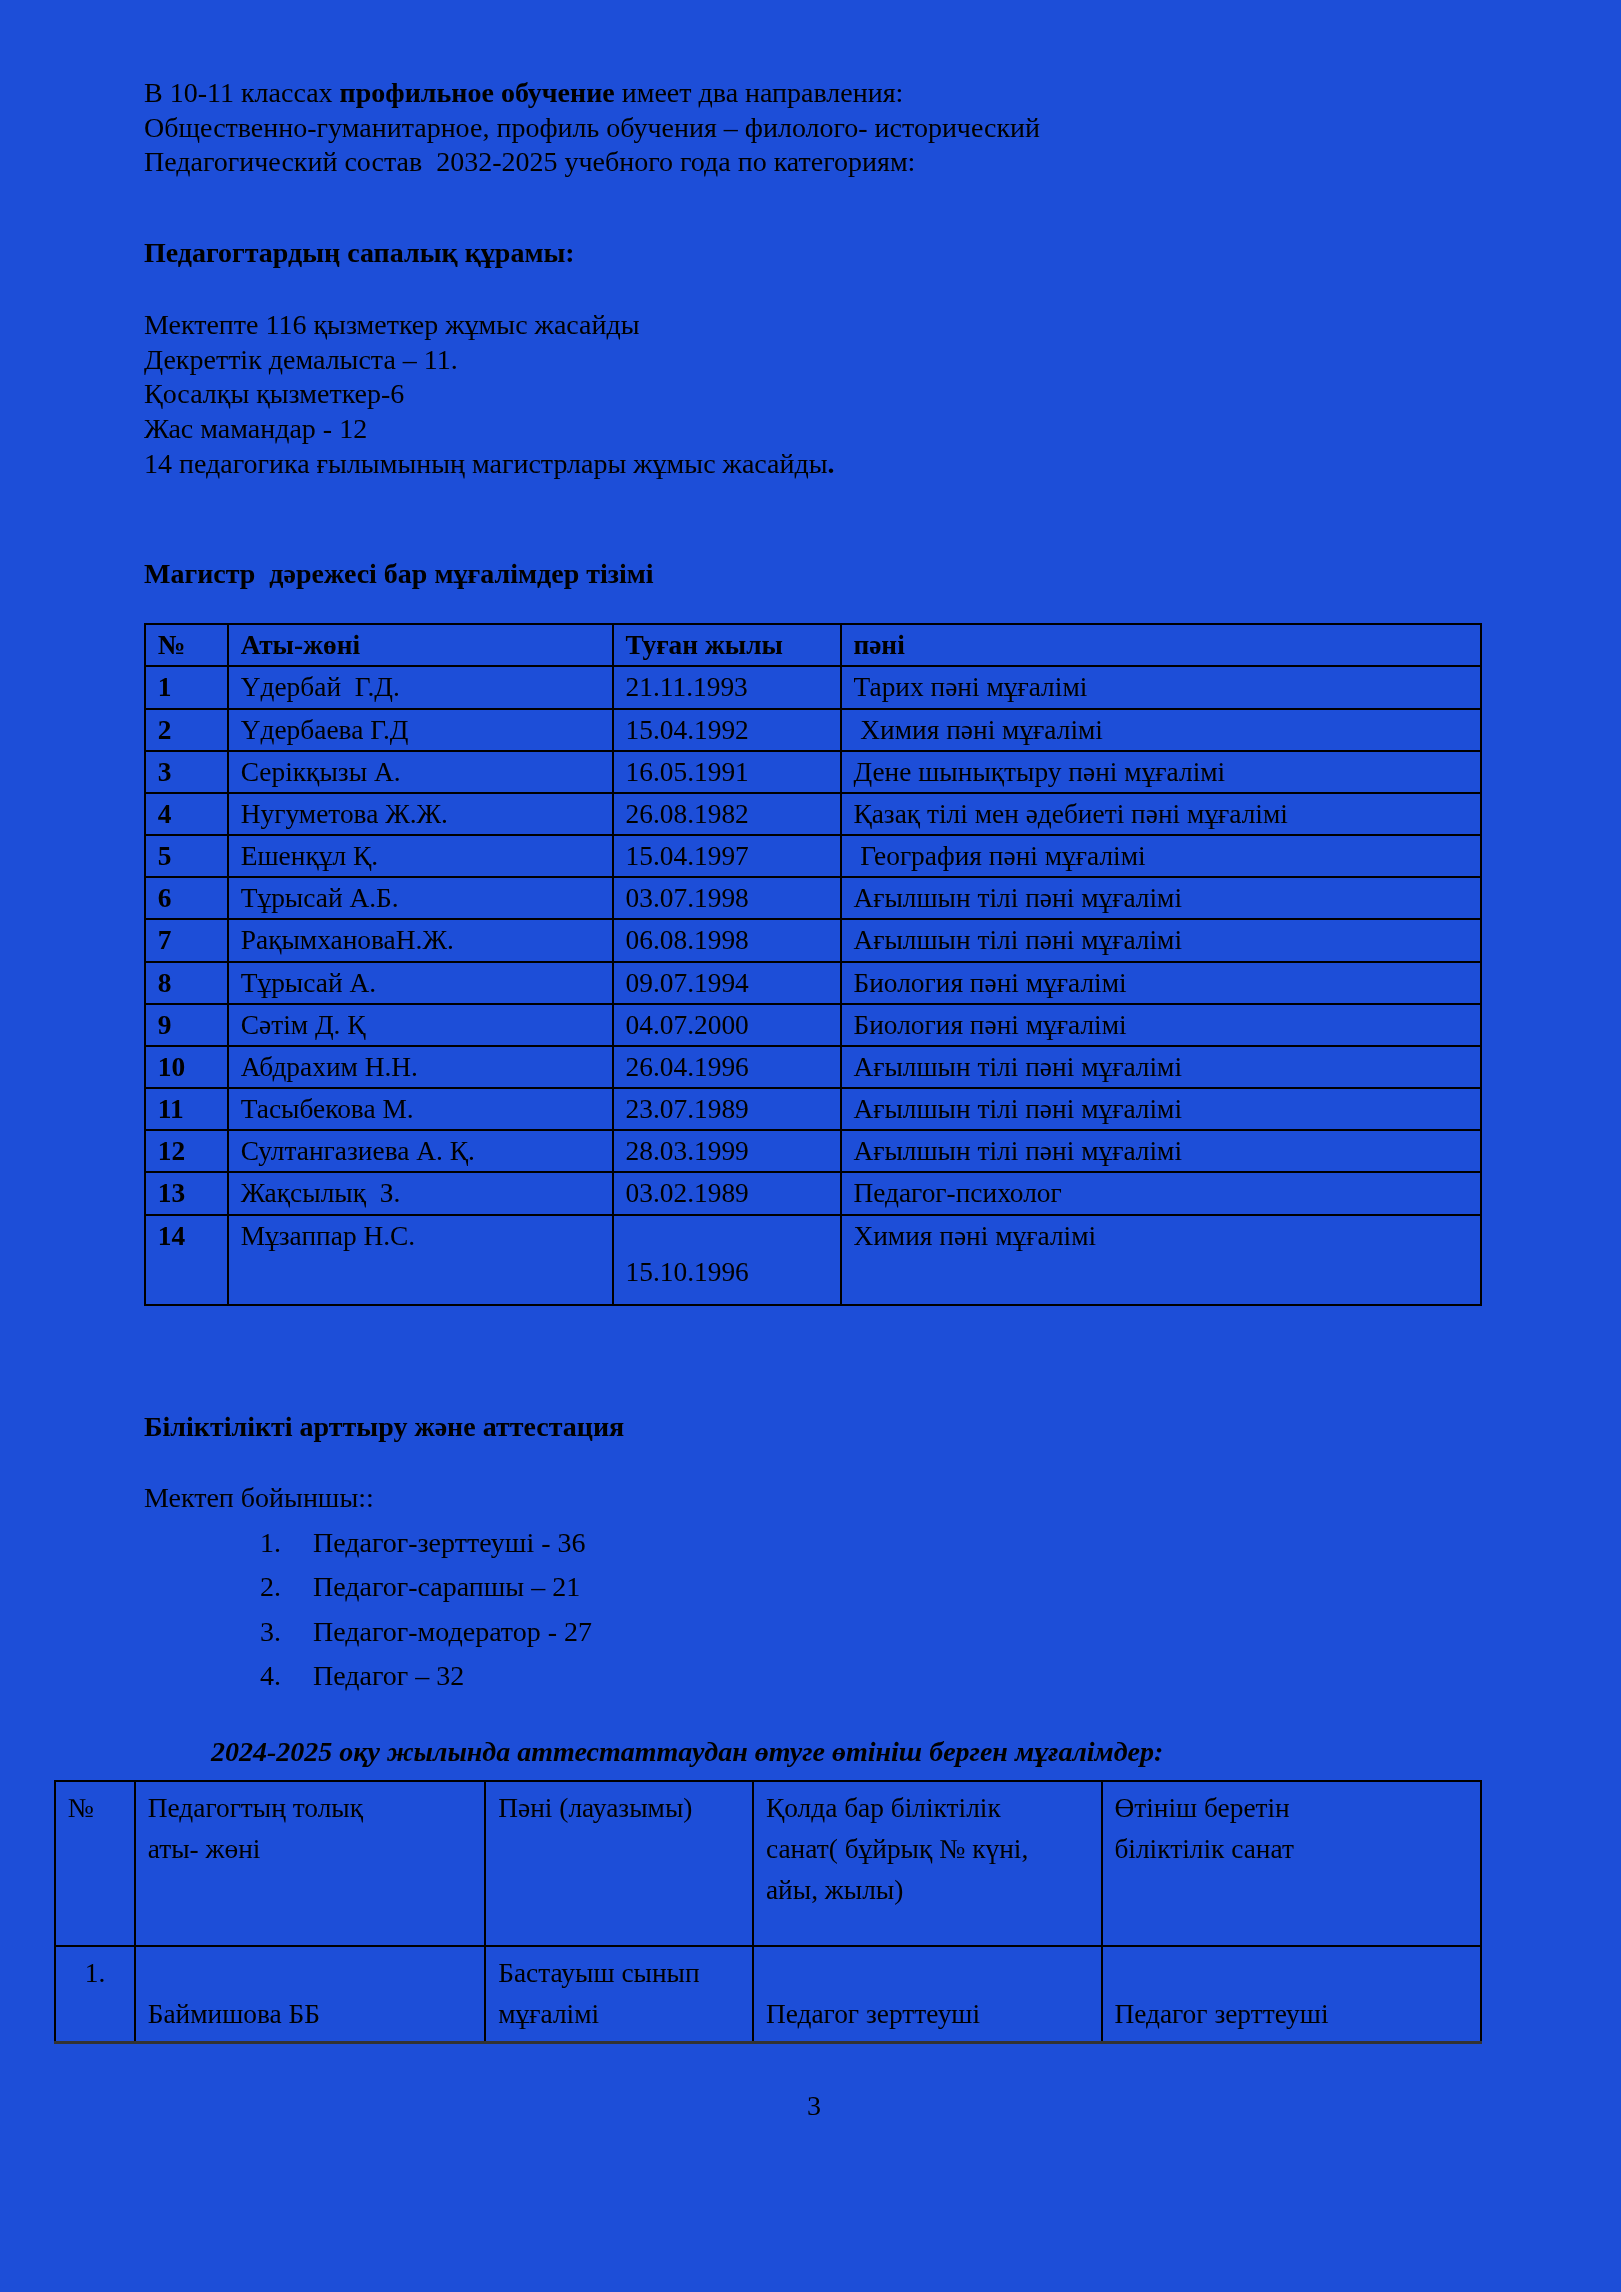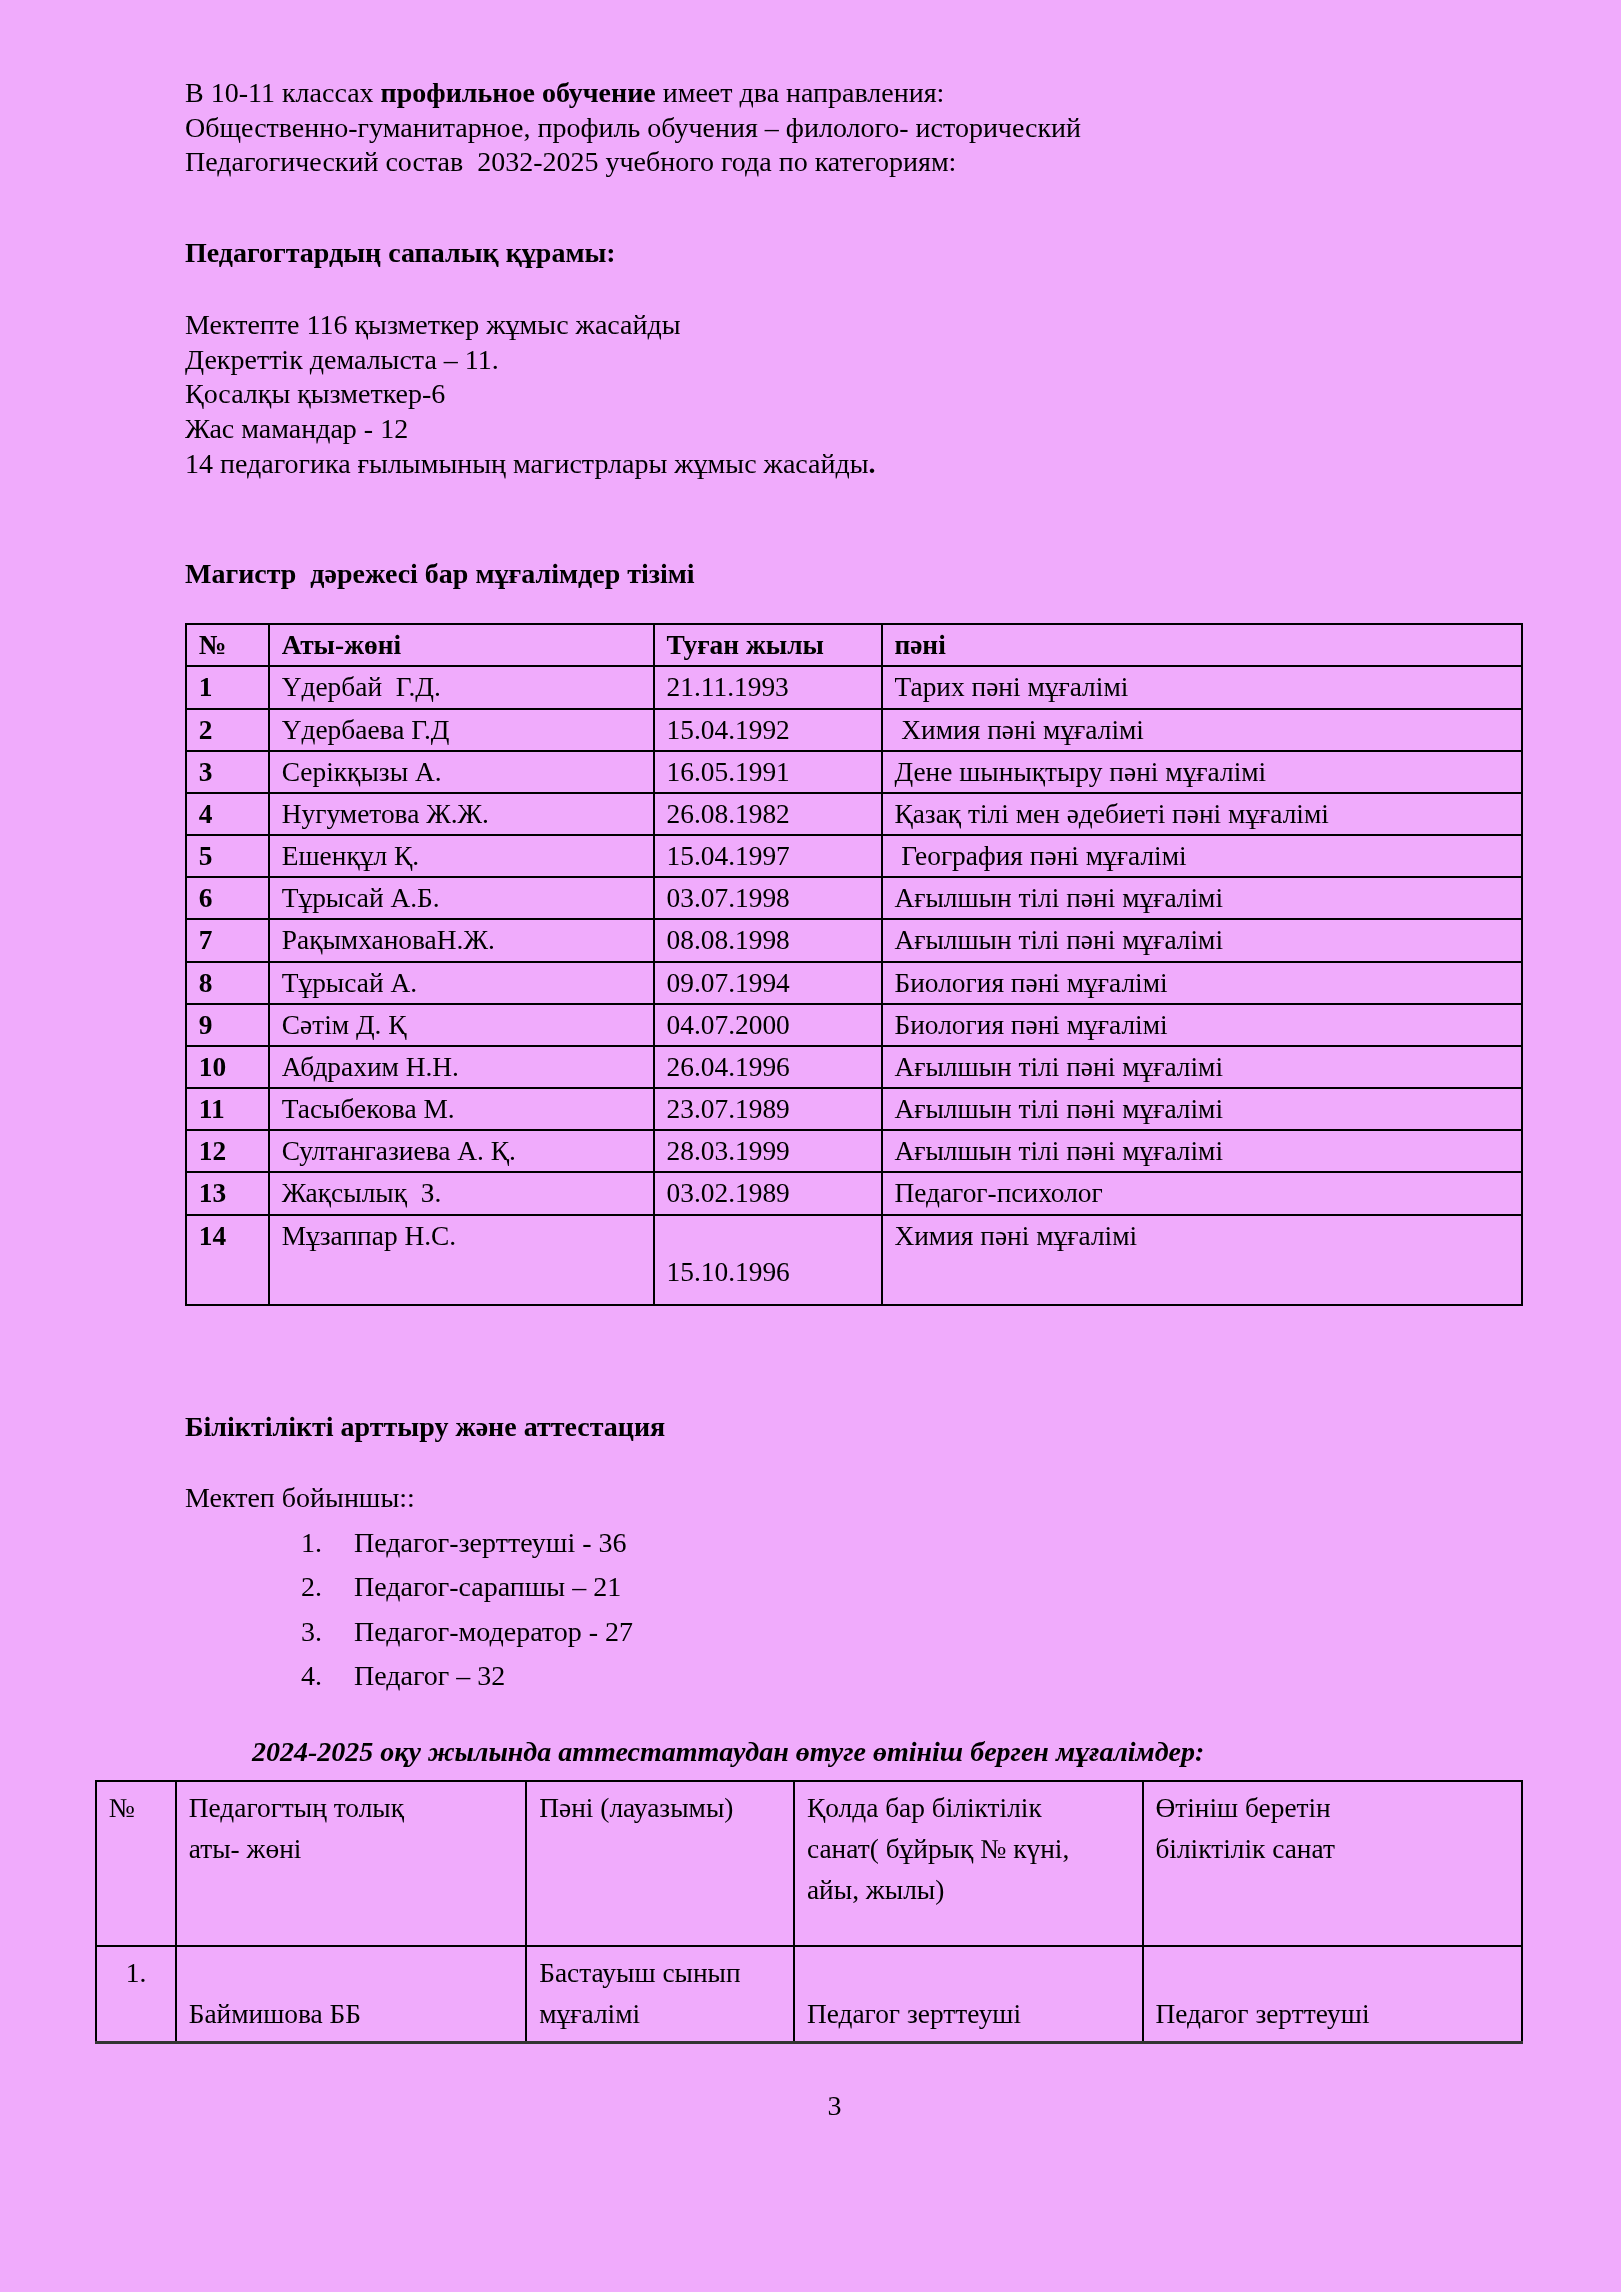--- a/index.html
+++ b/index.html
@@ -2,27 +2,26 @@
 <html><head>
 <meta charset="utf-8">
 <style>
   * { margin: 0; padding: 0; box-sizing: border-box; }
   html, body { background: #808080; }
   .page {
     position: relative;
     width: 1621px;
     height: 2293px;
     margin: 0 auto;
-    background: #f0abfc;
+    background: #1d4ed8;
     color: #000000;
     font-family: "Liberation Serif", "DejaVu Serif", serif;
     font-size: 28px;
     line-height: 1.24;
     overflow: hidden;
-    padding-left: 41px;
   }
   .content { padding: 76px 137px 0 144px; }
   .pre { white-space: pre-wrap; }
 
   .h-bold { font-weight: bold; white-space: pre-wrap; }
   .h-staff   { margin-top: 56px; }
   .staff-lines { margin-top: 37px; }
   .h-masters { margin-top: 76px; }
 
   table.masters {
@@ -154,21 +153,21 @@
           </tr>
           <tr>
             <td>6</td>
             <td>Тұрысай А.Б.</td>
             <td>03.07.1998</td>
             <td>Ағылшын тілі пәні мұғалімі</td>
           </tr>
           <tr>
             <td>7</td>
             <td>РақымхановаН.Ж.</td>
-            <td>08.08.1998</td>
+            <td>06.08.1998</td>
             <td>Ағылшын тілі пәні мұғалімі</td>
           </tr>
           <tr>
             <td>8</td>
             <td>Тұрысай А.</td>
             <td>09.07.1994</td>
             <td>Биология пәні мұғалімі</td>
           </tr>
           <tr>
             <td>9</td>

